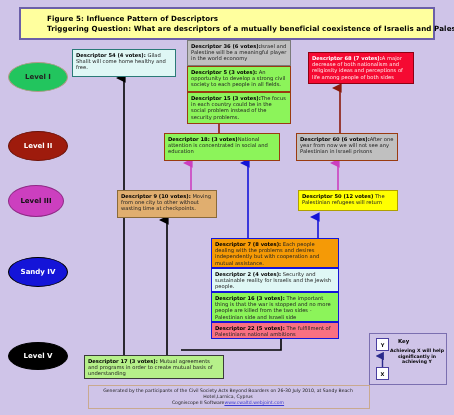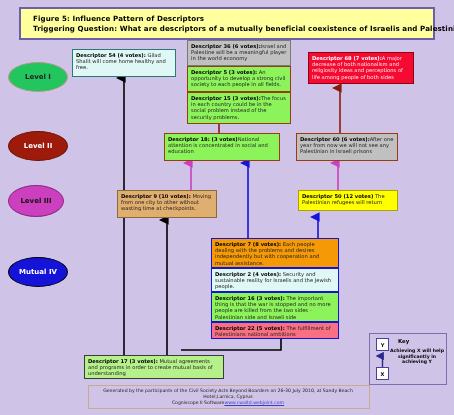--- a/index.html
+++ b/index.html
@@ -10,21 +10,21 @@
     overflow:hidden;
     position:relative;
   }
   #stage{position:absolute;left:0;top:0;width:454px;height:415px;}
 
   
   .title-banner{
     position:absolute;left:19px;top:7px;width:416px;height:33px;
     background:#ffff9e;border:2px solid #6b5fa8;
     box-sizing:border-box;
-    padding:5px 0 0 12px;
+    padding:5px 0 0 26px;
   }
   .title-line{
     font-size:7.1px;font-weight:bold;color:#000;line-height:10px;
     letter-spacing:.1px;white-space:nowrap;
   }
 
   
   .level{
     position:absolute;border-radius:50%;
     display:flex;align-items:center;justify-content:center;
@@ -134,21 +134,22 @@
     </g>
 
     <g>
       <path d="M318,238 L318,217" stroke="#1414d8" stroke-width="1.6" fill="none" marker-end="url(#ah-blue)"></path>
     </g>
   </svg>
 
   <div class="level" style="left: 8px; top: 62px; width: 60px; height: 30px; background: #22c55e; border: 1.5px solid rgb(180, 154, 136); color: rgb(34, 34, 34);">Level I</div>
   <div class="level" style="left: 8px; top: 131px; width: 60px; height: 30px; background: rgb(158, 27, 12); border: 1.5px solid rgb(107, 18, 8); color: rgb(255, 255, 255);">Level II</div>
   <div class="level" style="left: 8px; top: 185px; width: 56px; height: 32px; background: rgb(204, 63, 191); border: 1.5px solid rgb(143, 42, 134); color: rgb(17, 17, 17);">Level III</div>
-  <div class="level" style="left: 8px; top: 257px; width: 60px; height: 30px; background: rgb(20, 20, 216); border: 1.5px solid rgb(0, 0, 0); color: rgb(255, 255, 255);">Mutual IV</div>
+  <div class="level" style="left: 8px; top: 257px; width: 60px; height: 30px; background: rgb(20, 20, 216); border: 1.5px solid rgb(0, 0, 0); color: rgb(255, 255, 255);">Sandy IV</div>
+  <div class="level" style="left: 8px; top: 342px; width: 60px; height: 28px; background: rgb(0, 0, 0); border: 1.5px solid rgb(0, 0, 0); color: rgb(255, 255, 255);">Level V</div>
 
   <div class="dbox" style="left: 72px; top: 49px; width: 104px; height: 28px; background: rgb(223, 247, 245); border: 1px solid rgb(43, 122, 120);"><b>Descriptor 54 (4 votes):</b><span> Gilad Shalit will come home healthy and free.</span></div>
 
   <div class="stack" style="left:187px;top:40px;width:104px;">
     <div class="dbox" style="height: 26px; background: rgb(192, 192, 192); border: 1px solid rgb(122, 122, 122);"><b>Descriptor 36 (6 votes):</b><span>Israel and Palestine will be a meaningful player in the world economy</span></div>
     <div class="dbox" style="height: 26px; background: rgb(140, 244, 90); border: 1px solid rgb(154, 59, 16);"><b>Descriptor 5 (3 votes):</b><span> An opportunity to develop a strong civil society to each people in all fields.</span></div>
     <div class="dbox" style="height: 32px; background: rgb(140, 244, 90); border: 1px solid rgb(154, 59, 16);"><b>Descriptor 15 (3 votes):</b><span>The focus in each country could be in the social problem instead of the security problems.</span></div>
   </div>
 
   <div class="dbox white-txt" style="left: 308px; top: 52px; width: 106px; height: 32px; background: rgb(245, 10, 50); border: 1px solid rgb(141, 0, 18);"><b>Descriptor 68 (7 votes):</b><span>A major decrease of both nationalism and religiosity ideas and perceptions of life among people of both sides</span></div>

